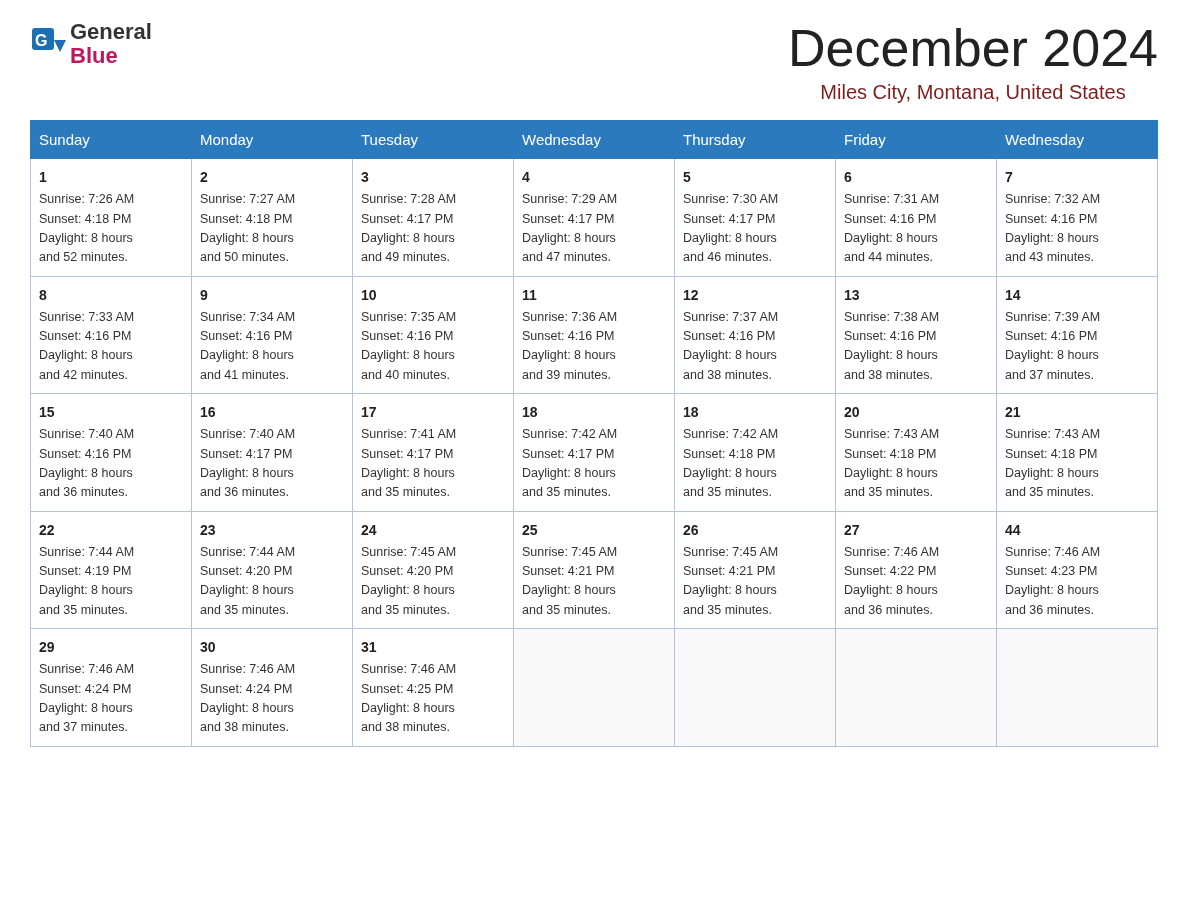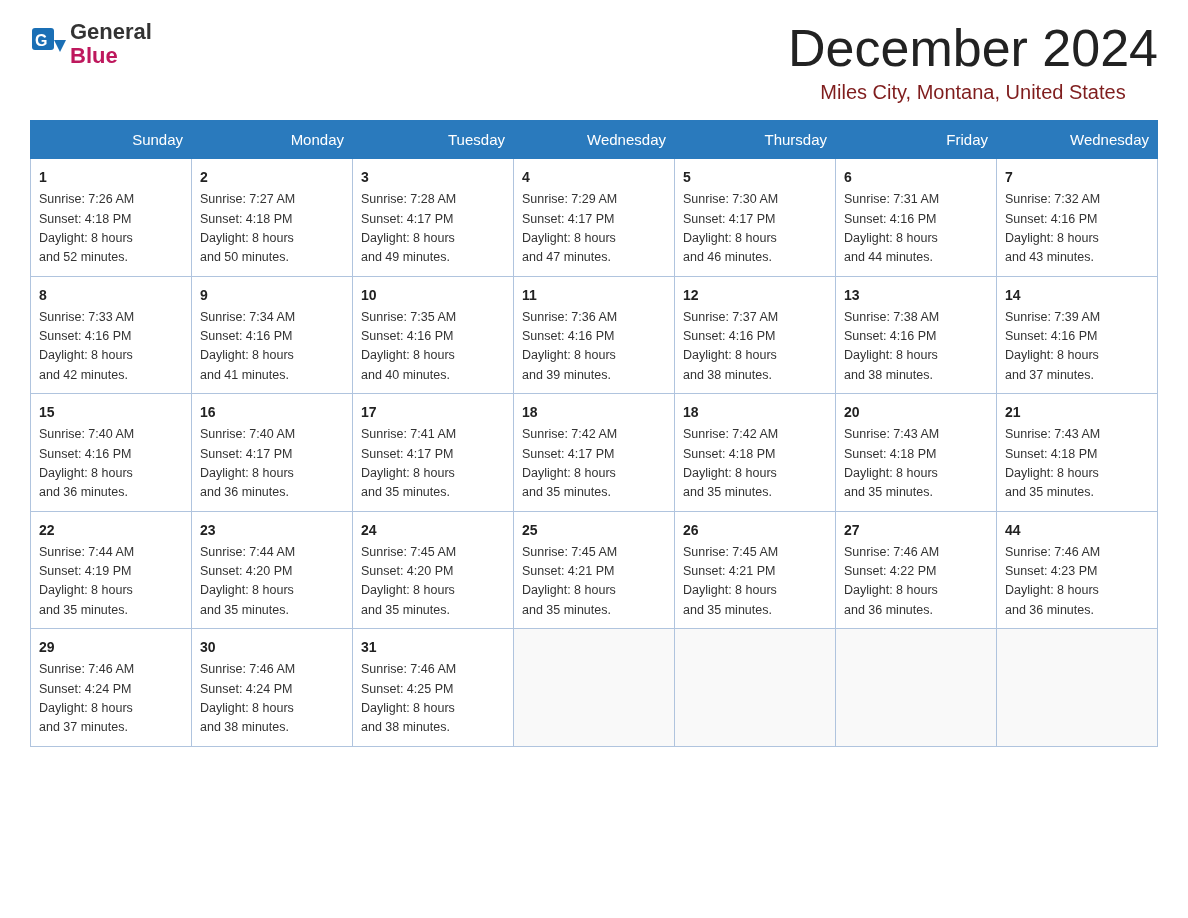--- a/index.html
+++ b/index.html
@@ -37,21 +37,21 @@
     }
     .calendar-table {
       width: 100%;
       border-collapse: collapse;
       font-size: 13px;
     }
     .calendar-table thead tr th {
       background-color: #2a7abd;
       color: #fff;
       padding: 10px 8px;
-      text-align: right;
+      text-align: left;
       font-size: 15px;
       font-weight: normal;
       border: 1px solid #2a7abd;
     }
     .calendar-table tbody tr td {
       vertical-align: top;
       padding: 8px 8px;
       border: 1px solid #b0c4de;
       width: 14.28%;
       min-height: 90px;

